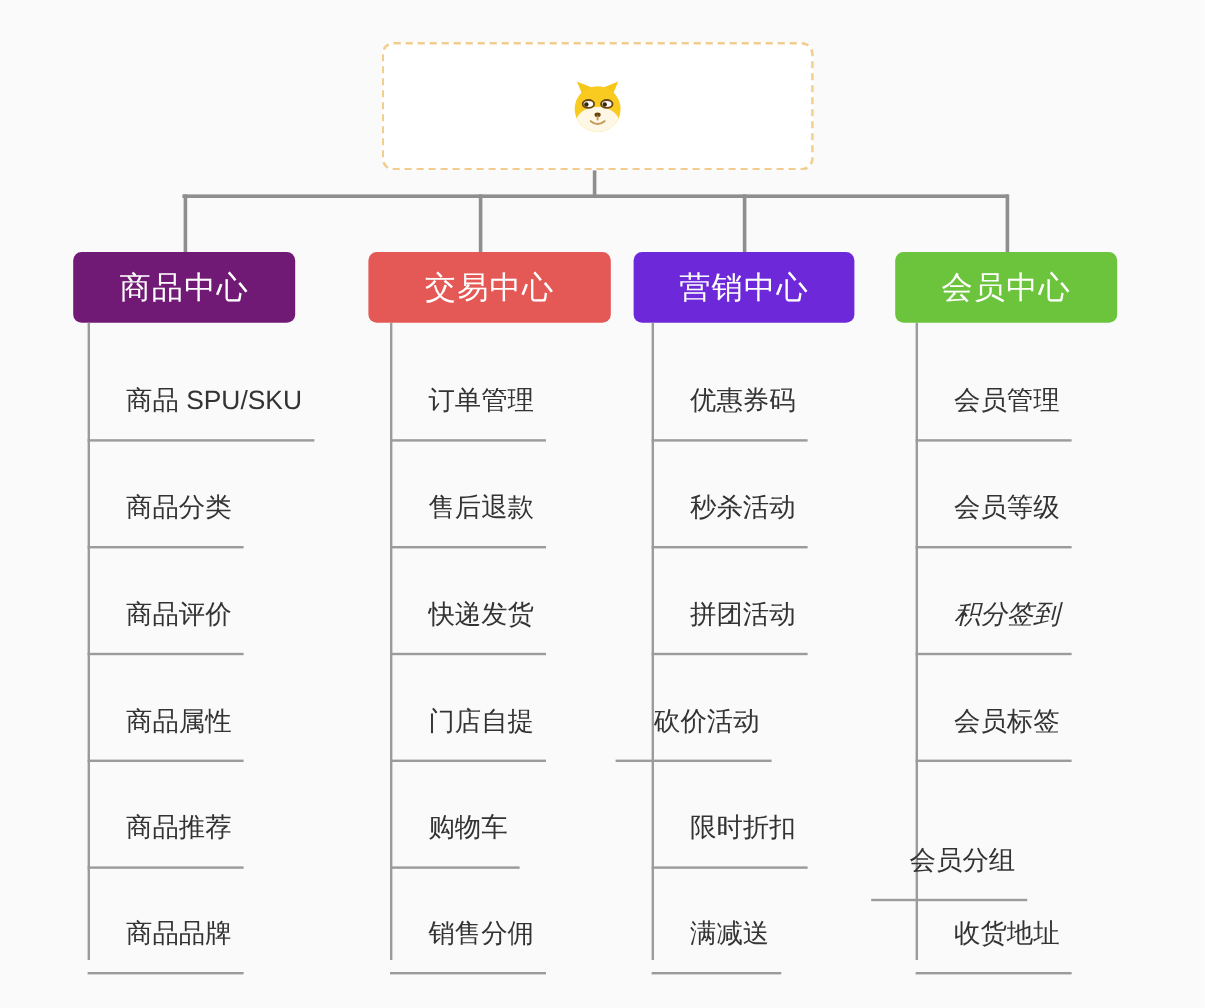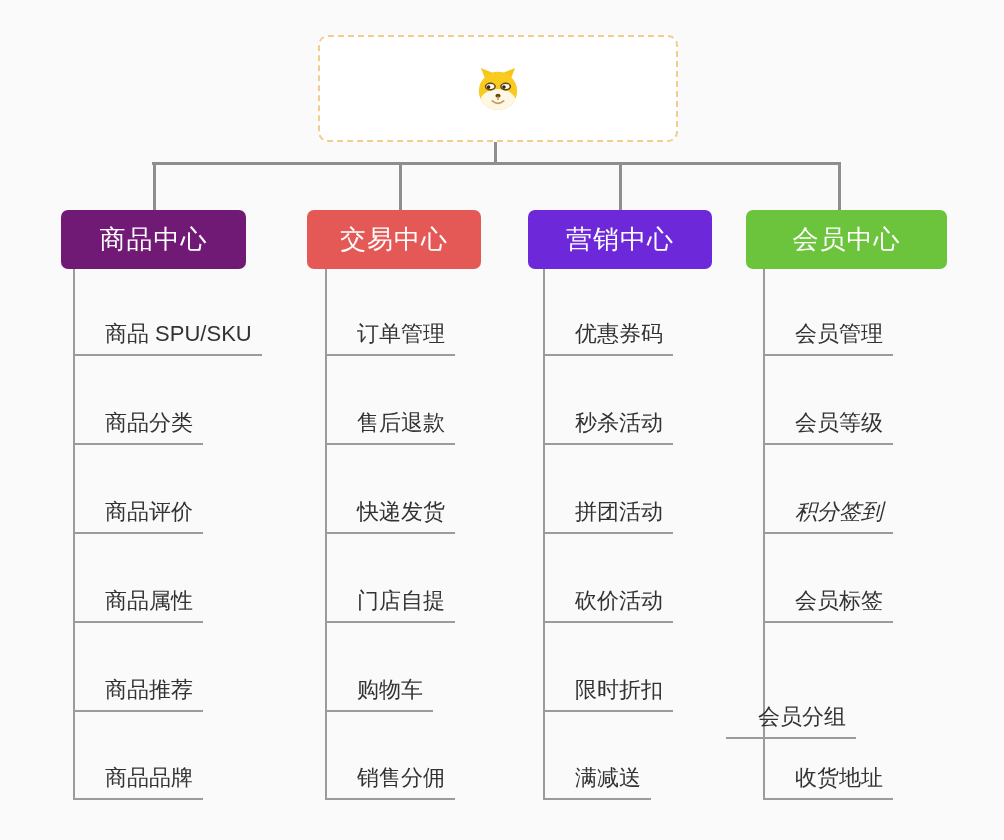--- a/index.html
+++ b/index.html
@@ -25,21 +25,21 @@
     position:absolute;top:210px;height:59px;border-radius:7px;
     color:#ffffff;font-size:26px;font-weight:500;letter-spacing:1px;
     display:flex;align-items:center;justify-content:center;
     box-sizing:border-box;
   }
   
   .branch-spine{position:absolute;top:269px;width:2px;background:#9b9b9b;}
   
   .leaf-item{
     position:absolute;height:38px;line-height:36px;
-    padding:0 10px 0 32px;border-bottom:2px solid #9b9b9b;
+    padding:0 10px 12px 32px;border-bottom:2px solid #9b9b9b;
     font-size:22px;color:#333333;white-space:nowrap;display:inline-block;
     box-sizing:content-box;
   }
 </style>
 </head>
 <body>
 
 <div class="canvas">
 
   <div class="root-node">
@@ -71,39 +71,39 @@
       <div class="vline" style="left: 153px; top: 162px; width: 3px; height: 48px;"></div>
       <div class="branch-header" style="left: 61px; width: 185px; background: #701a75;">商品中心</div>
       <div class="branch-spine" style="left: 73px; height: 531px;"></div>
       <div class="leaf-item" style="left: 73px; top: 316px;">商品 SPU/SKU</div>
       <div class="leaf-item" style="left: 73px; top: 405px;">商品分类</div>
       <div class="leaf-item" style="left: 73px; top: 494px;">商品评价</div>
       <div class="leaf-item" style="left: 73px; top: 583px;">商品属性</div>
       <div class="leaf-item" style="left: 73px; top: 672px;">商品推荐</div>
       <div class="leaf-item" style="left: 73px; top: 760px;">商品品牌</div>
       <div class="vline" style="left: 399px; top: 162px; width: 3px; height: 48px;"></div>
-      <div class="branch-header" style="left: 307px; width: 174px; background: rgb(228, 89, 86);">交易中心</div>
+      <div class="branch-header" style="left: 307px; width: 202px; background: rgb(228, 89, 86);">交易中心</div>
       <div class="branch-spine" style="left: 325px; height: 531px;"></div>
       <div class="leaf-item" style="left: 325px; top: 316px;">订单管理</div>
       <div class="leaf-item" style="left: 325px; top: 405px;">售后退款</div>
       <div class="leaf-item" style="left: 325px; top: 494px;">快递发货</div>
       <div class="leaf-item" style="left: 325px; top: 583px;">门店自提</div>
       <div class="leaf-item" style="left: 325px; top: 672px;">购物车</div>
       <div class="leaf-item" style="left: 325px; top: 760px;">销售分佣</div>
       <div class="vline" style="left: 619px; top: 162px; width: 3px; height: 48px;"></div>
       <div class="branch-header" style="left: 528px; width: 184px; background: #6d28d9;">营销中心</div>
       <div class="branch-spine" style="left: 543px; height: 531px;"></div>
       <div class="leaf-item" style="left: 543px; top: 316px;">优惠券码</div>
       <div class="leaf-item" style="left: 543px; top: 405px;">秒杀活动</div>
       <div class="leaf-item" style="left: 543px; top: 494px;">拼团活动</div>
-      <div class="leaf-item" style="left: 543px; top: 583px;">砍价活动</div>
+      <div class="leaf-item" style="left: 513px; top: 583px;">砍价活动</div>
       <div class="leaf-item" style="left: 543px; top: 672px;">限时折扣</div>
       <div class="leaf-item" style="left: 543px; top: 760px;">满减送</div>
       <div class="vline" style="left: 838px; top: 162px; width: 3px; height: 48px;"></div>
-      <div class="branch-header" style="left: 746px; width: 201px; background: rgb(108, 196, 61);">会员中心</div>
+      <div class="branch-header" style="left: 746px; width: 185px; background: rgb(108, 196, 61);">会员中心</div>
       <div class="branch-spine" style="left: 763px; height: 531px;"></div>
       <div class="leaf-item" style="left: 763px; top: 316px;">会员管理</div>
       <div class="leaf-item" style="left: 763px; top: 405px;">会员等级</div>
       <div class="leaf-item" style="left: 763px; top: 494px; font-style: italic;">积分签到</div>
       <div class="leaf-item" style="left: 763px; top: 583px;">会员标签</div>
       <div class="leaf-item" style="left: 726px; top: 672px; margin-top: 27px;">会员分组</div>
       <div class="leaf-item" style="left: 763px; top: 760px;">收货地址</div>
     </div>
 
 </div>

